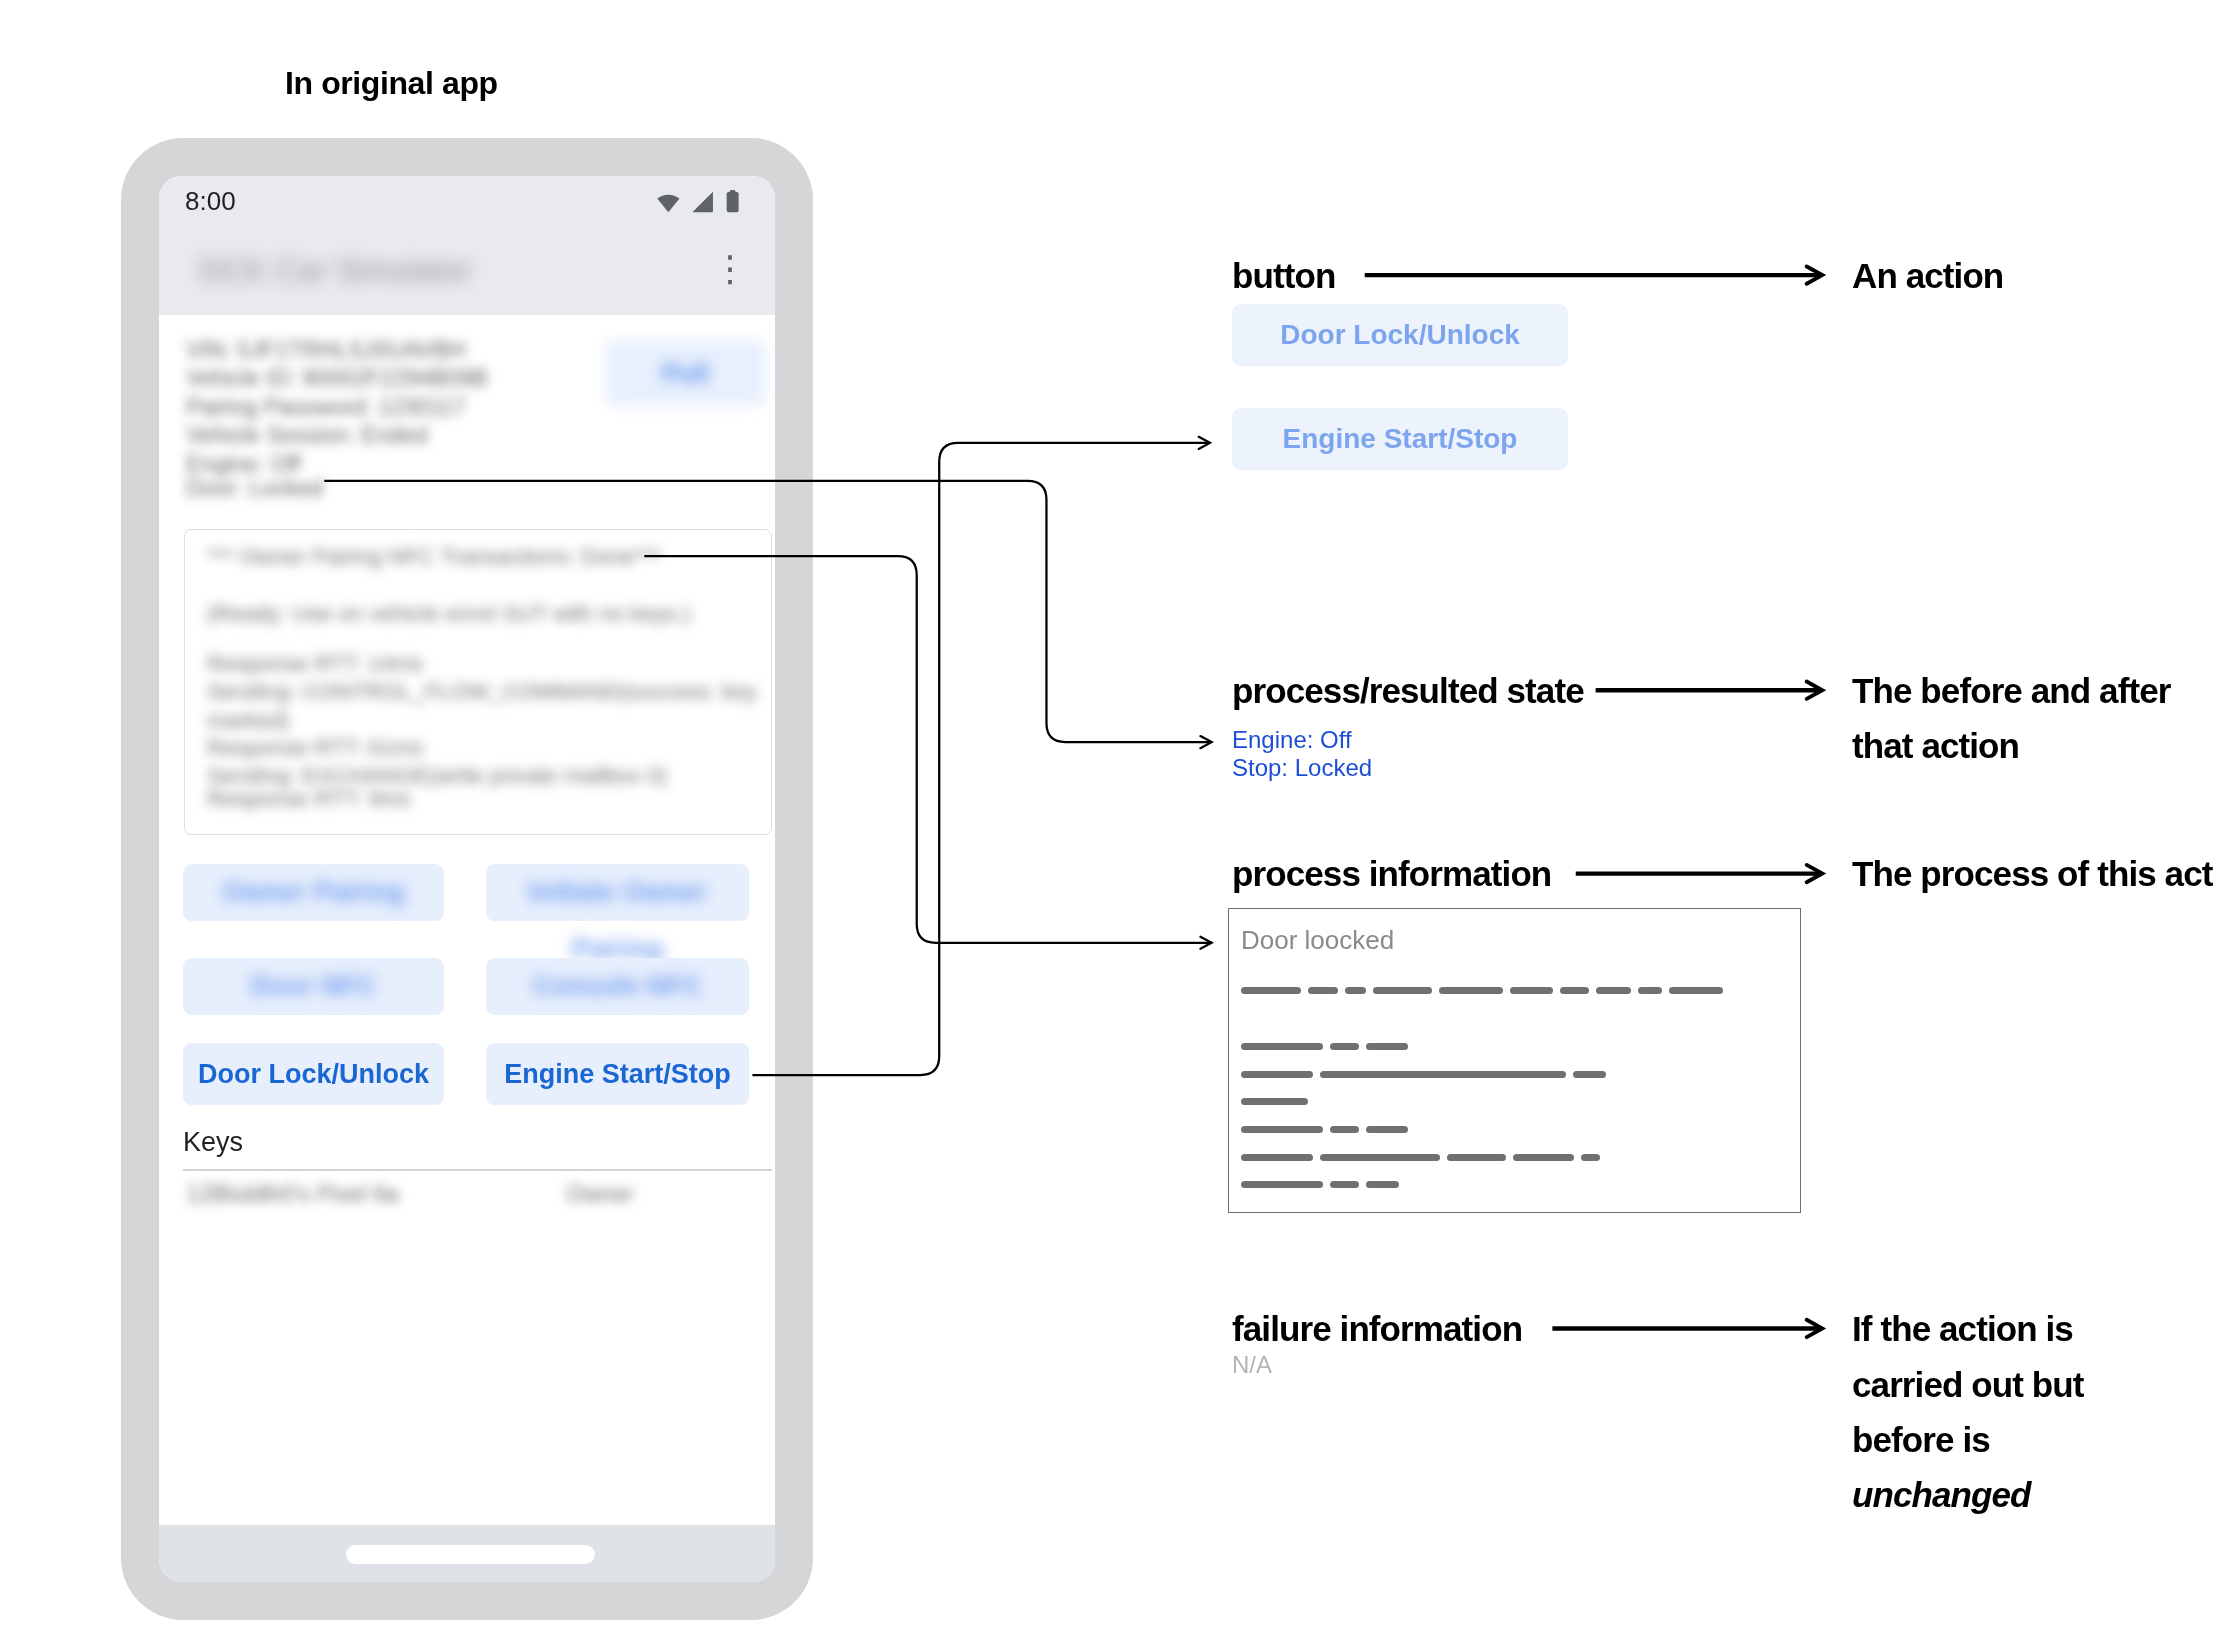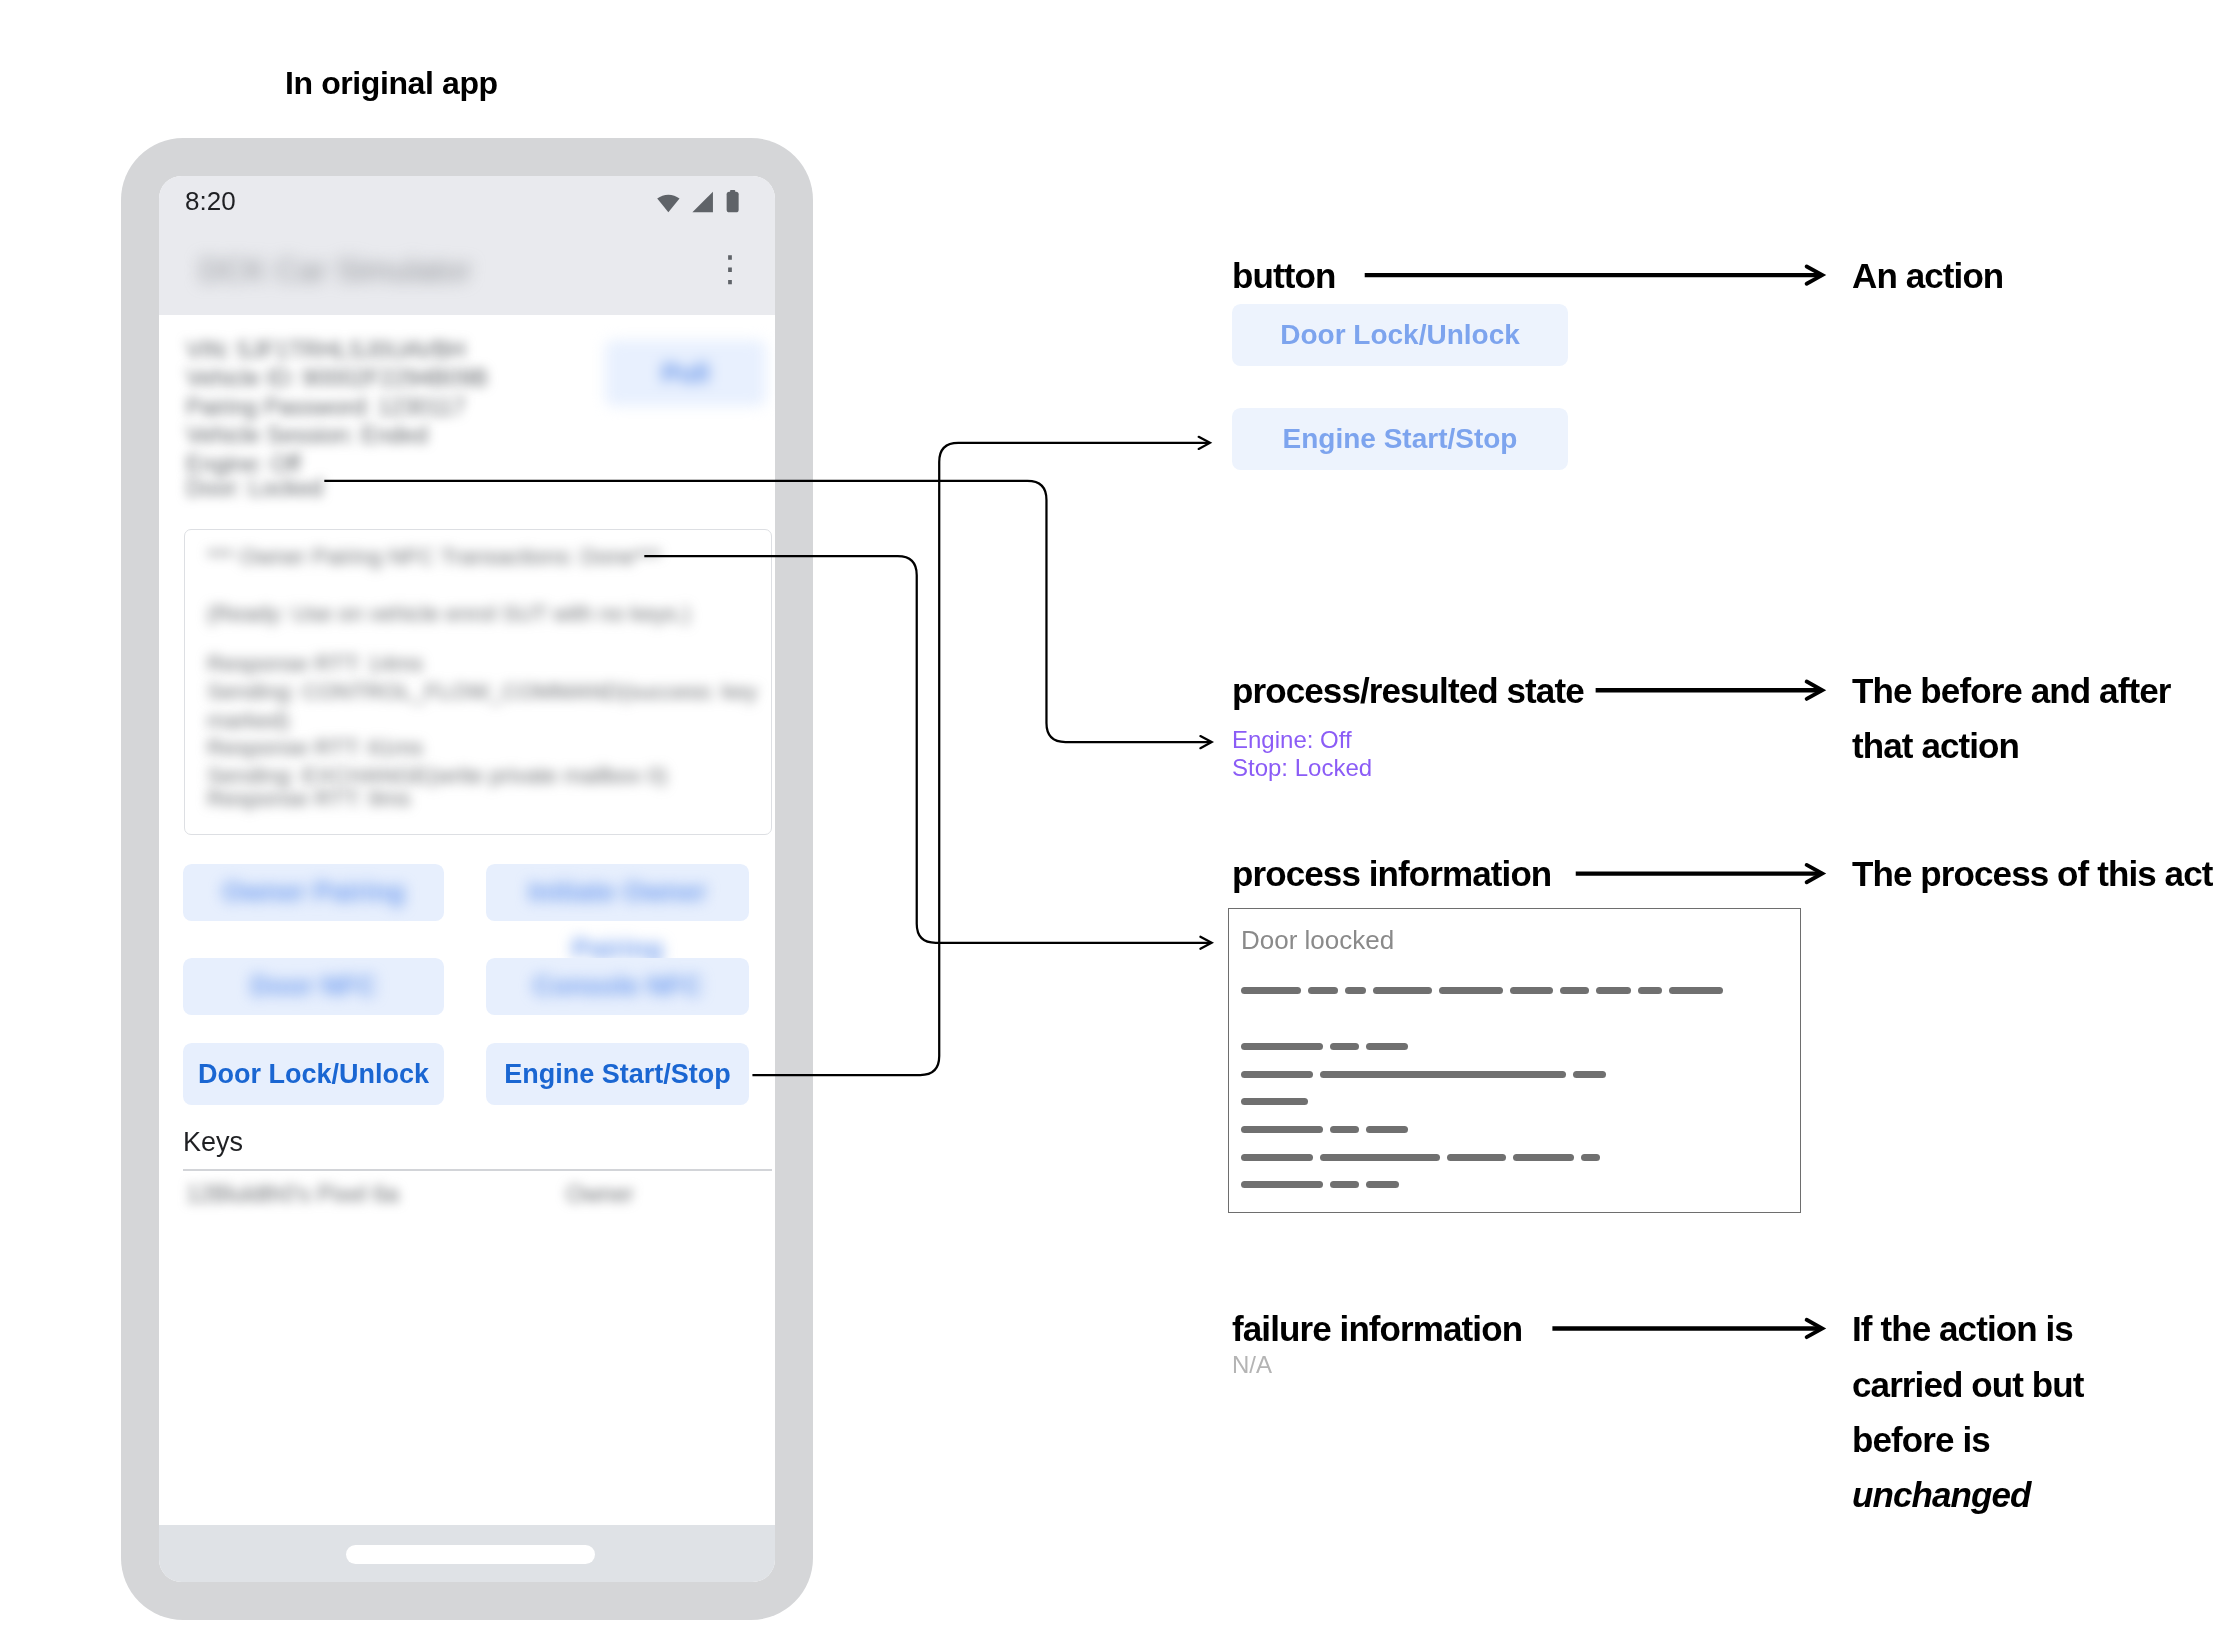--- a/index.html
+++ b/index.html
@@ -39,21 +39,21 @@
   .key-role{left:407px;top:1005px;font-size:23px;color:#6a6d71;}
 
   .nav-strip{left:0;top:1349px;width:616px;height:57px;background:#dfe2e6;}
   .home-pill{left:187px;top:1369px;width:249px;height:19px;background:#ffffff;border-radius:9.5px;}
 
   
   .ann-label{font-weight:bold;font-size:35px;color:#000;letter-spacing:-0.9px;white-space:nowrap;}
   .ann-desc{font-weight:bold;font-size:35px;color:#000;letter-spacing:-0.9px;white-space:nowrap;}
   .ann-btn{width:336px;height:62px;background:#edf3fd;border-radius:8.6px;text-align:center;
            line-height:62px;font-weight:bold;font-size:28px;color:#7da4ee;}
-  .state-line{font-size:24px;color:#8b5cf6;white-space:nowrap;}
+  .state-line{font-size:24px;color:#1d4ed8;white-space:nowrap;}
   .na-text{font-size:24px;color:#b4b4b4;}
 
   .process-box{left:1228px;top:908px;width:571px;height:303px;border:1.7px solid #6e6e6e;background:#fff;}
   .process-title{left:12px;top:15.6px;font-size:26px;color:#8a8a8a;}
   .bar-row{position:absolute;left:12px;display:flex;gap:7px;}
   .bar{height:7px;border-radius:3.5px;background:#707070;}
 
   svg.overlay{position:absolute;left:0;top:0;pointer-events:none;}
 </style>
 </head>
@@ -61,21 +61,21 @@
 
 <div id="canvas">
 
   <div class="abs page-title" style="left:285px;top:65px;width:329px;text-align:left;">In original app</div>
 
   <div class="abs phone-frame"></div>
   <div class="abs phone-screen">
 
     <div class="abs screen-header"></div>
 
-    <div class="abs status-time">8:20</div>
+    <div class="abs status-time">8:00</div>
 
     <svg class="abs status-icons" viewBox="0 0 110 28">
       <path d="M14 26 L1 10 A21 21 0 0 1 27 10 Z" fill="#5f6368"></path>
       <path d="M42 26 L66 26 L66 2 Z" fill="#5f6368"></path>
       <rect x="82" y="2" width="14" height="24" rx="3" fill="#5f6368"></rect>
       <rect x="86" y="0" width="6" height="4" rx="1" fill="#5f6368"></rect>
     </svg>
 
     <div class="abs app-title-blur">DCK Car Simulator</div>
     <div class="abs kebab">⋮</div>

